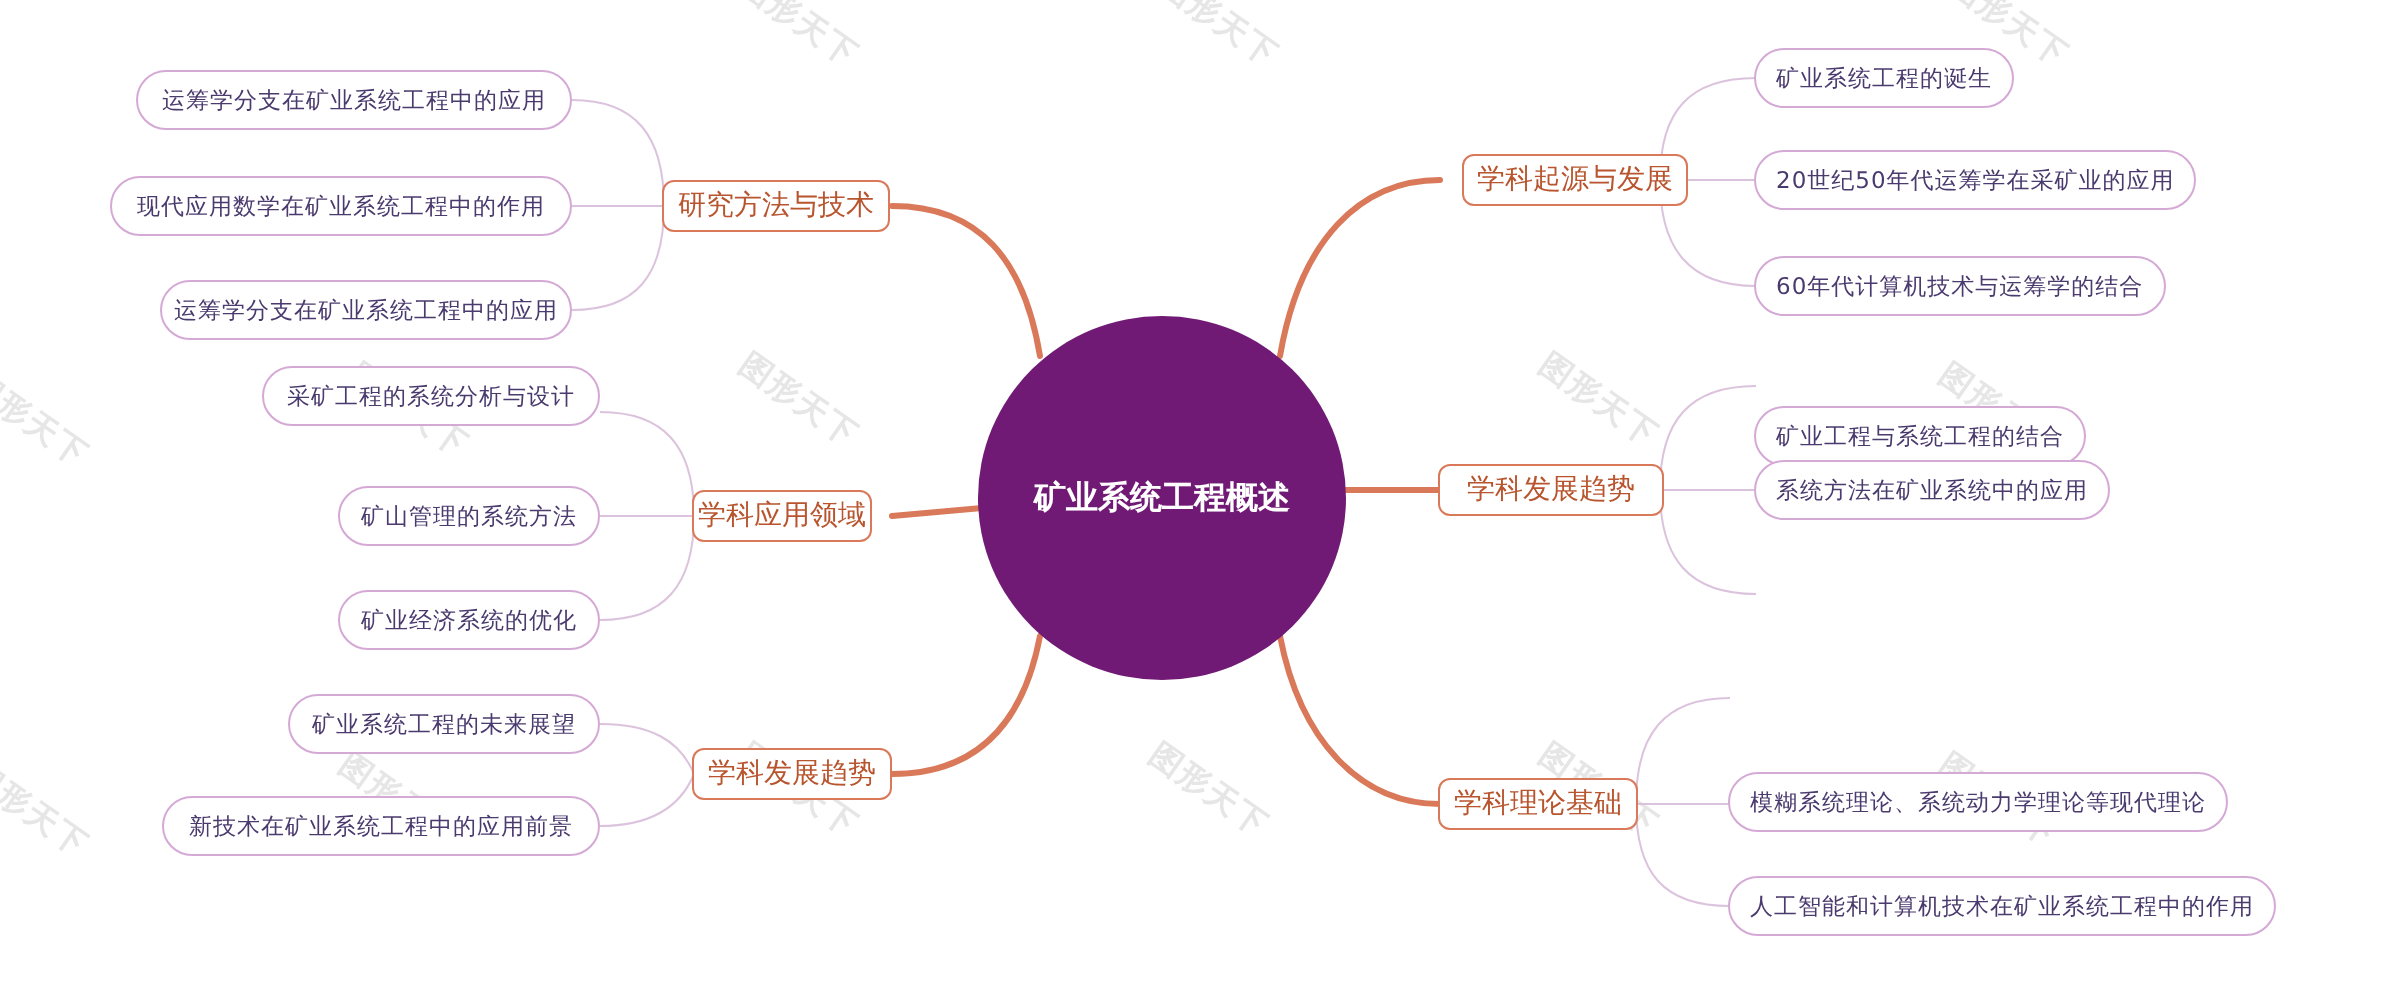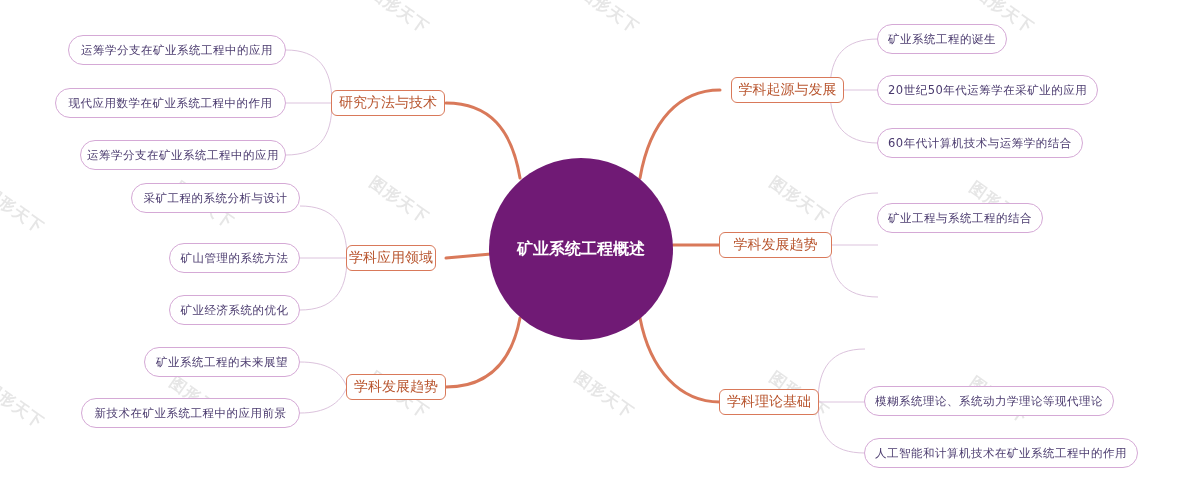--- a/index.html
+++ b/index.html
@@ -93,20 +93,23 @@
   <div class="leaf" style="left:877px;top:128px;">
     <span>60年代计算机技术与运筹学的结合</span>
   </div>
 
   <div class="branch" style="left:719px;top:232px;width:113px;">
     <span>学科发展趋势</span>
   </div>
   <div class="leaf" style="left:877px;top:178px;margin-top:25px;">
     <span>矿业工程与系统工程的结合</span>
   </div>
+  <div class="leaf" style="left:877px;top:230px;">
+    <span>系统方法在矿业系统中的应用</span>
+  </div>
 
   <div class="branch" style="left:719px;top:389px;width:100px;">
     <span>学科理论基础</span>
   </div>
   <div class="leaf" style="left:864px;top:386px;">
     <span>模糊系统理论、系统动力学理论等现代理论</span>
   </div>
   <div class="leaf" style="left:864px;top:438px;">
     <span>人工智能和计算机技术在矿业系统工程中的作用</span>
   </div>

